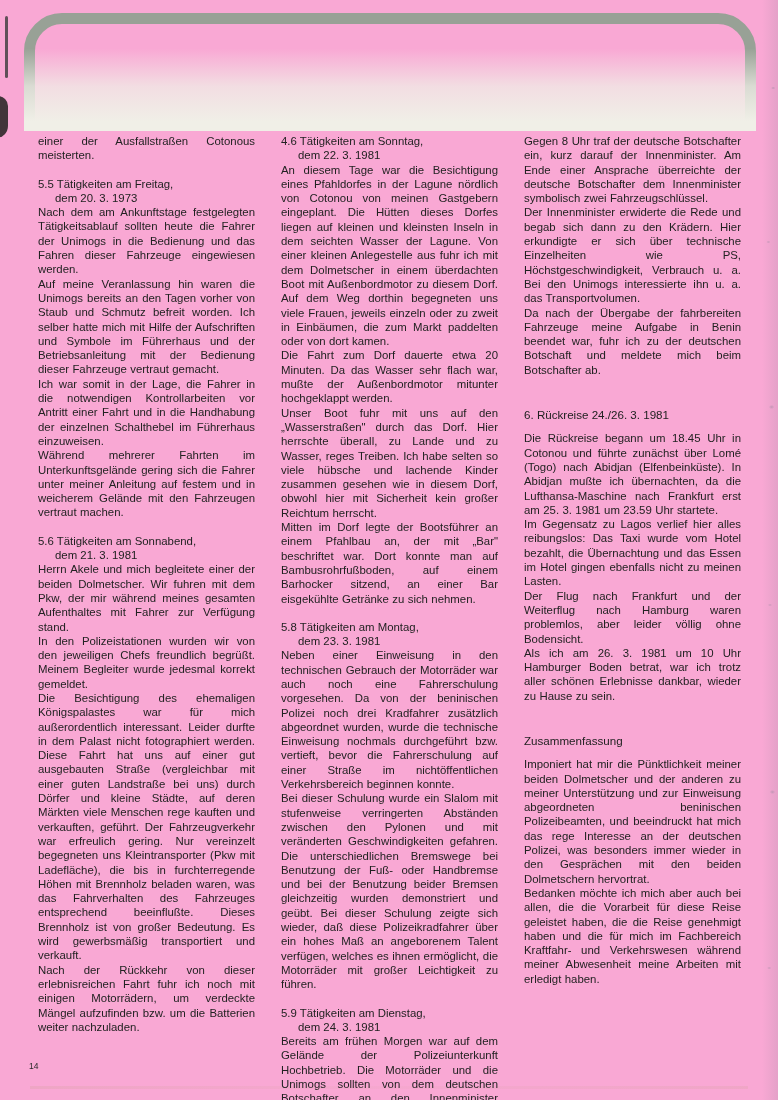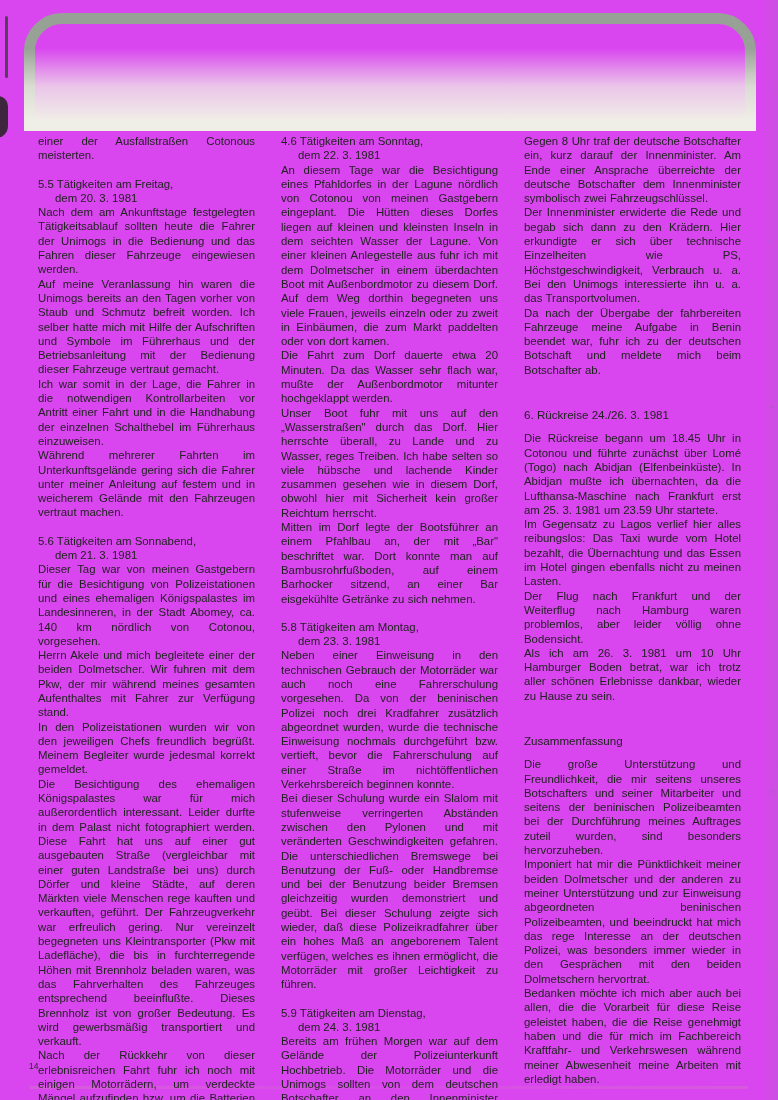--- a/index.html
+++ b/index.html
@@ -5,21 +5,21 @@
   html, body {
     margin: 0; padding: 0;
     width: 778px; height: 1100px;
     overflow: hidden;
     background: #eceade;
     font-family: "Liberation Sans", "DejaVu Sans", sans-serif;
   }
   .sheet {
     position: relative;
     width: 778px; height: 1100px;
-    background: #d946ef;
+    background: #f9a8d4;
   }
   
   .topband {
     position: absolute; left: 24px; right: 22px; top: 13px;
     height: 118px; overflow: hidden; pointer-events: none;
   }
   .topband-border {
     box-sizing: border-box;
     height: 340px;
     border: 11px solid #98a196;
@@ -94,31 +94,30 @@
   <div class="edge-left-line"></div>
   <div class="edge-left-blob"></div>
   <div class="edge-right-noise"></div>
   <div class="bottom-streak"></div>
 
   <div class="columns">
     <div class="col">
         <p class="body-par" lang="de">einer der Ausfallstraßen Cotonous meisterten.</p>
         <div class="subhead">
           <div class="line1">5.5 Tätigkeiten am Freitag,</div>
-          <div class="line2">dem 20. 3. 1981</div>
+          <div class="line2">dem 20. 3. 1973</div>
         </div>
         <p class="body-par" lang="de">Nach dem am Ankunftstage festgelegten Tätigkeitsablauf sollten heute die Fahrer der Unimogs in die Bedienung und das Fahren dieser Fahrzeuge eingewiesen werden.</p>
         <p class="body-par" lang="de">Auf meine Veranlassung hin waren die Unimogs bereits an den Tagen vorher von Staub und Schmutz befreit worden. Ich selber hatte mich mit Hilfe der Aufschriften und Symbole im Führerhaus und der Betriebsanleitung mit der Bedienung dieser Fahrzeuge vertraut gemacht.</p>
         <p class="body-par" lang="de">Ich war somit in der Lage, die Fahrer in die notwendigen Kontrollarbeiten vor Antritt einer Fahrt und in die Handhabung der einzelnen Schalthebel im Führerhaus einzuweisen.</p>
         <p class="body-par" lang="de">Während mehrerer Fahrten im Unterkunftsgelände gering sich die Fahrer unter meiner Anleitung auf festem und in weicherem Gelände mit den Fahrzeugen vertraut machen.</p>
         <div class="subhead">
           <div class="line1">5.6 Tätigkeiten am Sonnabend,</div>
           <div class="line2">dem 21. 3. 1981</div>
         </div>
-        <p class="body-par" lang="de">Dieser Tag war von meinen Gastgebern für die Besichtigung von Polizeistationen und eines ehemaligen Königspalastes im Landesinneren, in der Stadt Abomey, ca. 140 km nördlich von Cotonou, vorgesehen.</p>
         <p class="body-par" lang="de">Herrn Akele und mich begleitete einer der beiden Dolmetscher. Wir fuhren mit dem Pkw, der mir während meines gesamten Aufenthaltes mit Fahrer zur Verfügung stand.</p>
         <p class="body-par" lang="de">In den Polizeistationen wurden wir von den jeweiligen Chefs freundlich begrüßt. Meinem Begleiter wurde jedesmal korrekt gemeldet.</p>
         <p class="body-par" lang="de">Die Besichtigung des ehemaligen Königspalastes war für mich außerordentlich interessant. Leider durfte in dem Palast nicht fotographiert werden. Diese Fahrt hat uns auf einer gut ausgebauten Straße (vergleichbar mit einer guten Landstraße bei uns) durch Dörfer und kleine Städte, auf deren Märkten viele Menschen rege kauften und verkauften, geführt. Der Fahrzeugverkehr war erfreulich gering. Nur vereinzelt begegneten uns Kleintransporter (Pkw mit Ladefläche), die bis in furchterregende Höhen mit Brennholz beladen waren, was das Fahrverhalten des Fahrzeuges entsprechend beeinflußte. Dieses Brennholz ist von großer Bedeutung. Es wird gewerbsmäßig transportiert und verkauft.</p>
         <p class="body-par" lang="de">Nach der Rückkehr von dieser erlebnisreichen Fahrt fuhr ich noch mit einigen Motorrädern, um verdeckte Mängel aufzufinden bzw. um die Batterien weiter nachzuladen.</p>
       </div>
     <div class="col">
         <div class="subhead">
           <div class="line1">4.6 Tätigkeiten am Sonntag,</div>
           <div class="line2">dem 22. 3. 1981</div>
         </div>
@@ -141,20 +140,19 @@
     <div class="col">
         <p class="body-par" lang="de">Gegen 8 Uhr traf der deutsche Botschafter ein, kurz darauf der Innenminister. Am Ende einer Ansprache überreichte der deutsche Botschafter dem Innenminister symbolisch zwei Fahrzeugschlüssel.</p>
         <p class="body-par" lang="de">Der Innenminister erwiderte die Rede und begab sich dann zu den Krädern. Hier erkundigte er sich über technische Einzelheiten wie PS, Höchstgeschwindigkeit, Verbrauch u. a. Bei den Unimogs interessierte ihn u. a. das Transportvolumen.</p>
         <p class="body-par" lang="de">Da nach der Übergabe der fahrbereiten Fahrzeuge meine Aufgabe in Benin beendet war, fuhr ich zu der deutschen Botschaft und meldete mich beim Botschafter ab.</p>
         <div class="boldhead">6. Rückreise 24./26. 3. 1981</div>
         <p class="body-par" lang="de">Die Rückreise begann um 18.45 Uhr in Cotonou und führte zunächst über Lomé (Togo) nach Abidjan (Elfenbeinküste). In Abidjan mußte ich übernachten, da die Lufthansa-Maschine nach Frankfurt erst am 25. 3. 1981 um 23.59 Uhr startete.</p>
         <p class="body-par" lang="de">Im Gegensatz zu Lagos verlief hier alles reibungslos: Das Taxi wurde vom Hotel bezahlt, die Übernachtung und das Essen im Hotel gingen ebenfalls nicht zu meinen Lasten.</p>
         <p class="body-par" lang="de">Der Flug nach Frankfurt und der Weiterflug nach Hamburg waren problemlos, aber leider völlig ohne Bodensicht.</p>
         <p class="body-par" lang="de">Als ich am 26. 3. 1981 um 10 Uhr Hamburger Boden betrat, war ich trotz aller schönen Erlebnisse dankbar, wieder zu Hause zu sein.</p>
         <div class="boldhead">Zusammenfassung</div>
-        <p class="body-par" lang="de">Die große Unterstützung und Freundlichkeit, die mir seitens unseres Botschafters und seiner Mitarbeiter und seitens der beninischen Polizeibeamten bei der Durchführung meines Auftrages zuteil wurden, sind besonders hervorzuheben.</p>
         <p class="body-par" lang="de">Imponiert hat mir die Pünktlichkeit meiner beiden Dolmetscher und der anderen zu meiner Unterstützung und zur Einweisung abgeordneten beninischen Polizeibeamten, und beeindruckt hat mich das rege Interesse an der deutschen Polizei, was besonders immer wieder in den Gesprächen mit den beiden Dolmetschern hervortrat.</p>
         <p class="body-par" lang="de">Bedanken möchte ich mich aber auch bei allen, die die Vorarbeit für diese Reise geleistet haben, die die Reise genehmigt haben und die für mich im Fachbereich Kraftfahr- und Verkehrswesen während meiner Abwesenheit meine Arbeiten mit erledigt haben.</p>
       </div>
   </div>
 
   <div class="page-number">14</div>
 </div>
 
 </body></html>

